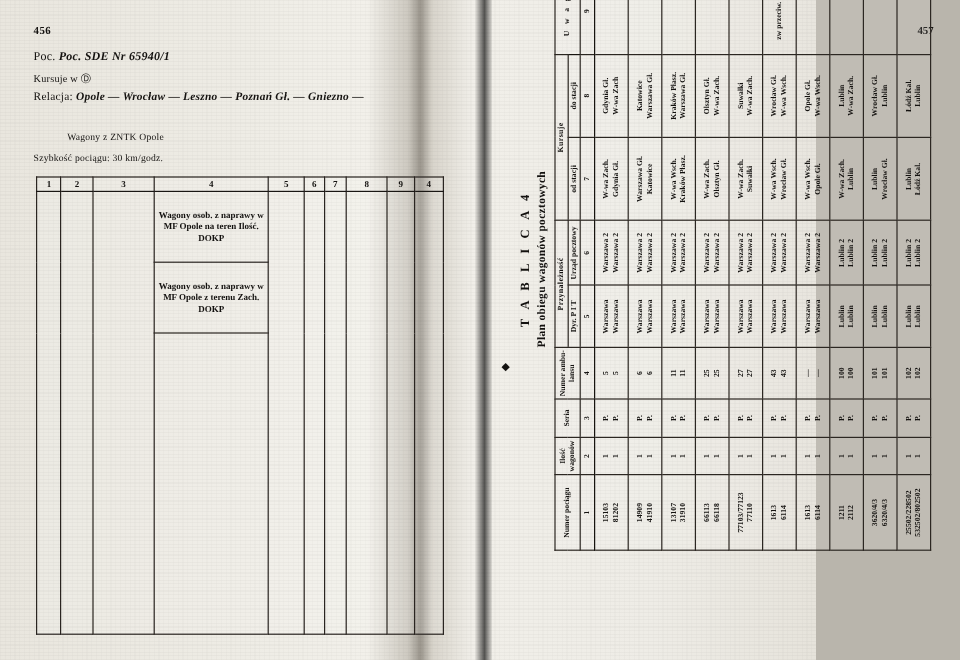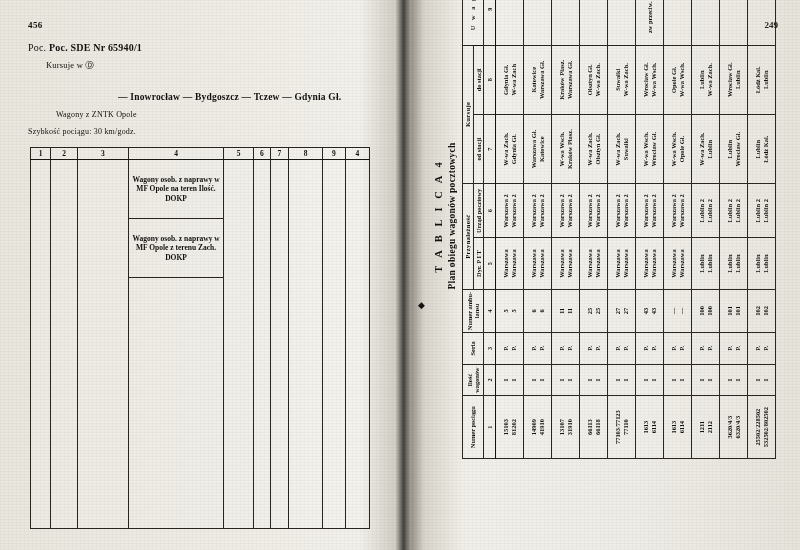--- a/index.html
+++ b/index.html
@@ -1,37 +1,37 @@
 <!DOCTYPE html>
 <html><head>
 <meta charset="utf-8">
 <style>
   html,body{margin:0;padding:0;}
   body{
     width:800px;height:550px;overflow:hidden;
     background:#b9b5ac;
     font-family:"Liberation Serif", serif;
   }
-  .scan{position:relative;width:800px;height:550px;
+  .scan{position:relative;width:680px;height:550px;
         background:linear-gradient(90deg,#e9e6de 0%,#eeece5 30%,#f2f0ea 45%,#cdc9c0 50%,#9b968d 51.5%,#d8d4cb 53%,#f1efe9 58%,#eeece6 80%,#e6e3db 100%);
   }
   .noise{position:absolute;inset:0;opacity:.07;
      background-image:repeating-linear-gradient(0deg,rgba(0,0,0,.35) 0 1px,transparent 1px 3px),
                       repeating-linear-gradient(90deg,rgba(0,0,0,.25) 0 1px,transparent 1px 4px);
      pointer-events:none;}
   .gutter{position:absolute;left:396px;top:0;width:14px;height:550px;
      background:linear-gradient(90deg,rgba(0,0,0,.05),rgba(0,0,0,.55) 45%,rgba(0,0,0,.65) 55%,rgba(0,0,0,.08));}
 
   
   .page-left{position:absolute;left:0;top:0;width:396px;height:550px;color:#141210;}
   .folio-l{position:absolute;left:28px;top:20px;font-size:9px;font-weight:bold;letter-spacing:.4px;}
   .hdr{position:absolute;left:28px;font-size:9.5px;letter-spacing:.2px;white-space:nowrap;}
-  .hdr b{font-weight:bold;}
+  .hdr b{font-weight:bold;font-style:italic;}
   .l-line1{top:42px;font-size:10px;}
-  .l-line2{top:60px;font-size:8.5px;margin-left:18px;}
+  .l-line2{top:60px;font-size:8.5px;}
   .l-line3{top:76px;font-size:9.5px;}
   .l-line4{top:92px;font-size:9.5px;left:118px;}
   .l-line5{top:110px;font-size:8px;margin-left:28px;}
   .l-line6{top:127px;font-size:8px;}
   .ltab{position:absolute;left:30px;top:147px;width:340px;height:382px;
         border:1.6px solid #1a1714;border-collapse:collapse;background:rgba(255,255,255,.13);}
   .ltab td,.ltab th{border:1px solid #2a2521;padding:0;font-size:7.5px;font-weight:bold;text-align:center;}
   .ltab thead th{height:11px;line-height:11px;border-bottom:1.6px solid #1a1714;}
   .lnote{font-size:7.3px;line-height:9.2px;text-align:left;padding:3px 3px 3px 4px;
          font-weight:bold;border-bottom:1.3px solid #2a2521 !important;}
@@ -65,24 +65,25 @@
   <div class="page-left">
 
     <div class="folio-l">456</div>
 
     <div class="hdr l-line1">
       Poc. <b>Poc. SDE Nr 65940/1</b>
     </div>
 
     <div class="hdr l-line2">Kursuje w Ⓓ</div>
 
-
-    <div class="hdr l-line4">
-      <b>— Inowrocław — Bydgoszcz — Tczew — Gdynia Gł.</b>
+    <div class="hdr l-line3">
+      <span>Relacja:</span>
+      <b>Opole — Wrocław — Leszno — Poznań Gł. — Gniezno —</b>
     </div>
+
 
     <div class="hdr l-line5">Wagony z ZNTK Opole</div>
     <div class="hdr l-line6">Szybkość pociągu: 30 km/godz.</div>
 
     <table class="ltab">
       <thead>
         <tr>
           <th style="width:20px">1</th>
           <th style="width:26px">2</th>
           <th style="width:52px">3</th>
@@ -115,21 +116,21 @@
           <td class="lblank"></td>
         </tr>
       </tbody>
     </table>
   </div>
 
   <div class="gutter"></div>
 
   <div class="page-right">
 
-    <div class="folio-r">249</div>
+    <div class="folio-r">457</div>
     <div class="mark">◆</div>
 
     <div class="rot-wrap">
 
       <div class="tbl-title">T A B L I C A   4</div>
       <div class="tbl-sub">Plan obiegu wagonów pocztowych</div>
 
       <table class="main">
         <thead>
           <tr>

